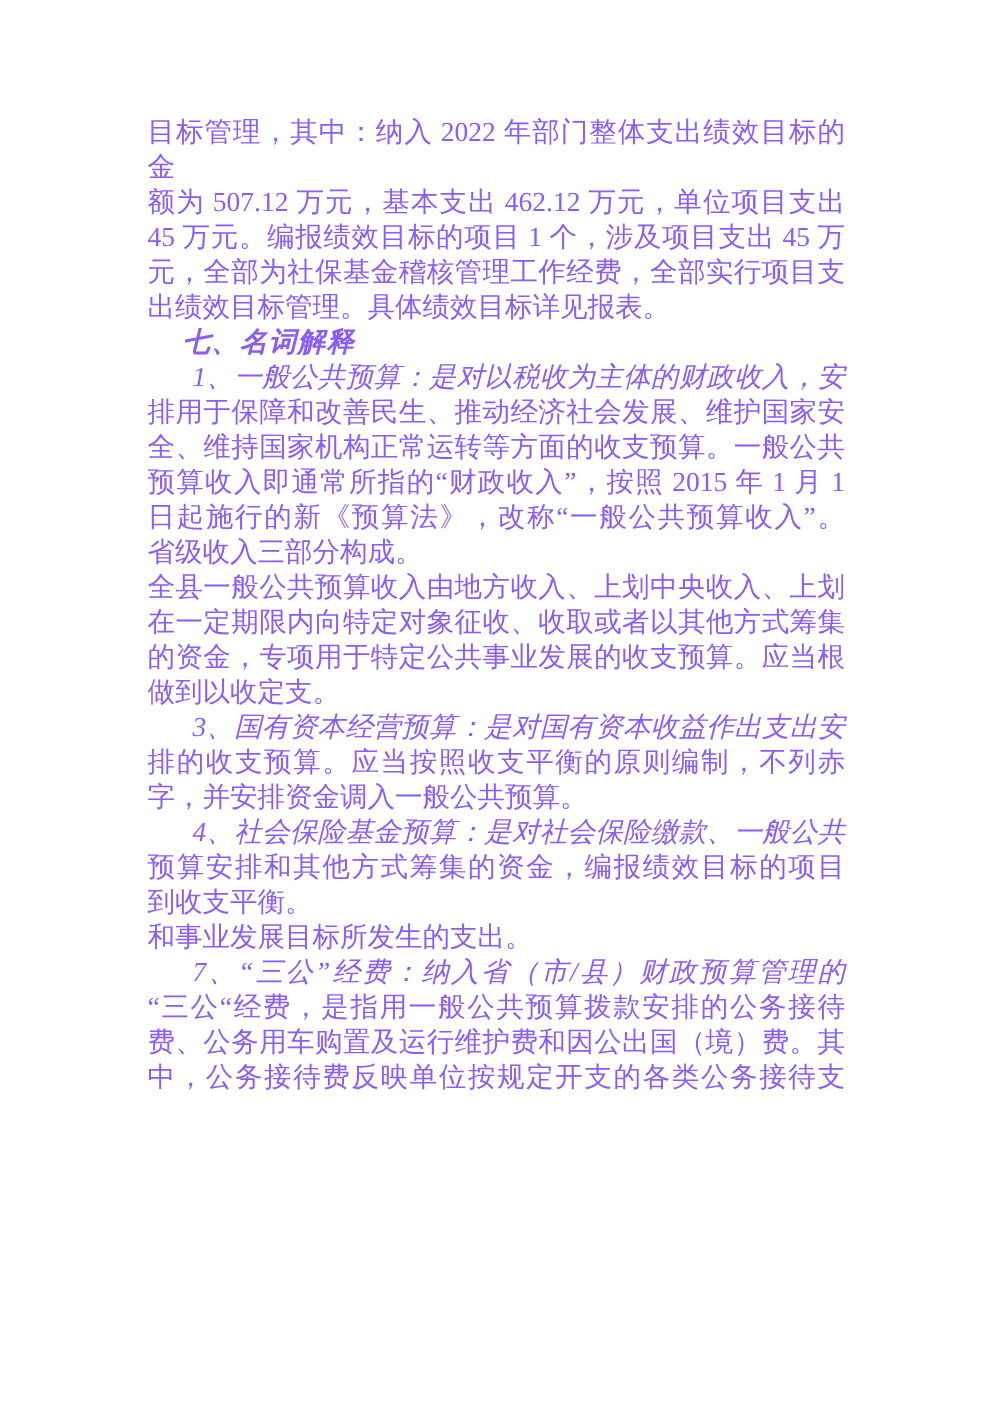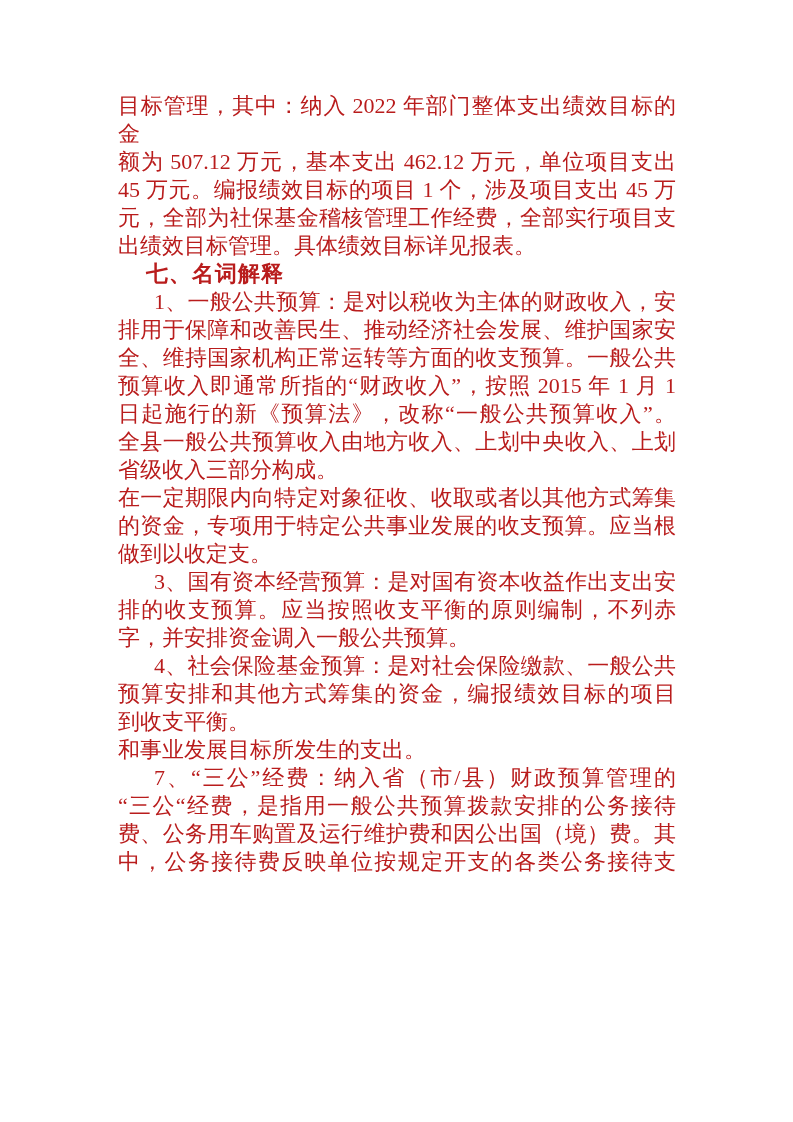--- a/index.html
+++ b/index.html
@@ -8,41 +8,42 @@
     background: #ffffff;
   }
   .page {
     position: relative;
     width: 793px;
     height: 1122px;
     background: #ffffff;
     overflow: hidden;
     box-sizing: border-box;
     padding: 92px 117px 0 118px;
-    color: #b91c1c;
+    color: #8b5cf6;
     font-family: "Liberation Serif", "DejaVu Serif", serif;
     font-size: 22px;
     line-height: 28px;
   }
   .paragraph {
     margin: 0;
     padding: 0;
   }
   .text-line {
     text-align: justify;
     text-align-last: justify;
     text-justify: inter-character;
     white-space: normal;
   }
   .text-line.no-justify {
     text-align: center;
     text-align-last: left;
   }
   .text-line.indent {
     text-indent: 36px;
+    font-style: italic;
   }
   .paragraph.heading .text-line {
     font-weight: 700;
     font-family: "Liberation Sans", "DejaVu Sans", sans-serif;
     text-indent: 28px;
     letter-spacing: 1px;
   }
 </style>
 </head>
 <body>
@@ -58,22 +59,22 @@
       </div>
       <div class="paragraph heading">
         <div class="text-line no-justify indent">七、名词解释</div>
       </div>
       <div class="paragraph">
         <div class="text-line indent">1、一般公共预算：是对以税收为主体的财政收入，安</div>
         <div class="text-line">排用于保障和改善民生、推动经济社会发展、维护国家安</div>
         <div class="text-line">全、维持国家机构正常运转等方面的收支预算。一般公共</div>
         <div class="text-line">预算收入即通常所指的“财政收入”，按照 2015 年 1 月 1</div>
         <div class="text-line">日起施行的新《预算法》，改称“一般公共预算收入”。</div>
+        <div class="text-line no-justify">省级收入三部分构成。</div>
         <div class="text-line">全县一般公共预算收入由地方收入、上划中央收入、上划</div>
-        <div class="text-line no-justify">省级收入三部分构成。</div>
       </div>
       <div class="paragraph">
         <div class="text-line">在一定期限内向特定对象征收、收取或者以其他方式筹集</div>
         <div class="text-line">的资金，专项用于特定公共事业发展的收支预算。应当根</div>
         <div class="text-line no-justify">做到以收定支。</div>
       </div>
       <div class="paragraph">
         <div class="text-line indent">3、国有资本经营预算：是对国有资本收益作出支出安</div>
         <div class="text-line">排的收支预算。应当按照收支平衡的原则编制，不列赤</div>
         <div class="text-line no-justify">字，并安排资金调入一般公共预算。</div>

